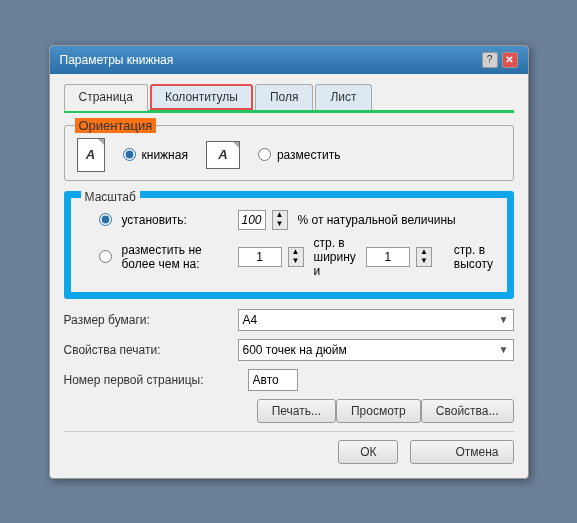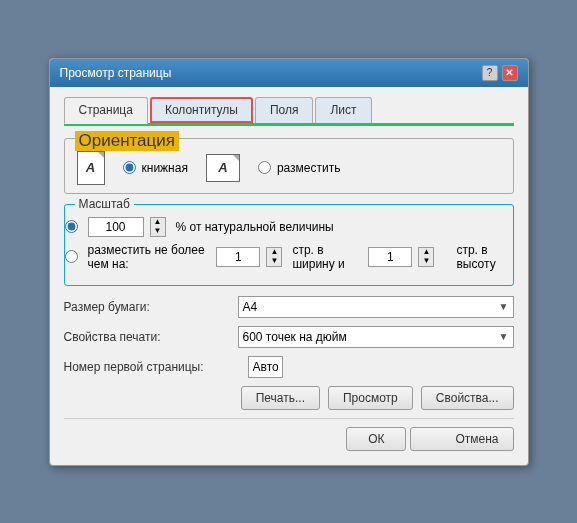--- a/index.html
+++ b/index.html
@@ -86,23 +86,23 @@
       border: 1px solid #aaa;
       border-radius: 3px;
       padding: 8px 12px;
       margin-bottom: 10px;
       position: relative;
     }
     .group-box-title {
       position: absolute;
       top: -8px;
       left: 10px;
-      background: #eab308;
+      background: #f97316;
       padding: 0 4px;
-      font-size: 17px;
+      font-size: 13px;
       color: #333;
     }
     .orientation-row {
       display: flex;
       align-items: center;
       gap: 18px;
       margin-top: 4px;
     }
     .orientation-option {
       display: flex;
@@ -125,23 +125,23 @@
     }
     .page-icon.landscape {
       width: 34px;
       height: 28px;
     }
     .radio-label {
       display: flex;
       align-items: center;
     }
     .scale-group {
-      border: 1px solid #0ea5e9;
+      border: 7px solid #0ea5e9;
       border-radius: 3px;
-      padding: 8px 0;
+      padding: 8px 28px;
       margin-bottom: 10px;
       position: relative;
     }
     .scale-group-title {
       position: absolute;
       top: -8px;
       left: 10px;
       background: #f0f0f0;
       padding: 0 4px;
       font-size: 12px;
@@ -209,39 +209,38 @@
     .small-input {
       width: 48px;
       height: 22px;
       border: 1px solid #999;
       background: white;
       font-size: 12px;
       padding: 0 4px;
     }
     .bottom-buttons {
       display: flex;
-      gap: 4px;
+      gap: 12px;
       justify-content: flex-end;
       margin-top: 8px;
       padding-top: 8px;
       border-top: 1px solid #ccc;
     }
     .btn {
       padding: 4px 14px;
       border: 1px solid #999;
       background: linear-gradient(to bottom, #f5f5f5, #e0e0e0);
       border-radius: 3px;
       cursor: pointer;
       font-size: 12px;
       color: #333;
       min-width: 70px;
     }
     .action-buttons {
       display: flex;
-      gap: 8px;
       justify-content: flex-end;
       margin-top: 6px;
       margin-bottom: 6px;
     }
     input[type="radio"] {
       accent-color: #2a6fa8;
     }
     .corner-fold {
       position: absolute;
       top: 0;
@@ -251,21 +250,21 @@
       border-style: solid;
       border-width: 0 6px 6px 0;
       border-color: transparent #aaa transparent transparent;
     }
   </style>
 </head>
 <body>
 
 <div class="dialog">
   <div class="title-bar">
-    <span>Просмотр страницы</span>
+    <span>Параметры книжная</span>
     <div class="title-bar-controls">
       <div class="title-btn">?</div>
       <div class="title-btn close">✕</div>
     </div>
   </div>
 
   <div class="dialog-body">
 
     <div class="tabs">
       <div class="tab active">
@@ -304,21 +303,22 @@
           <span>разместить</span>
         </label>
       </div>
     </div>
 
     <div class="scale-group">
       <span class="scale-group-title">Масштаб</span>
 
       <div class="scale-row">
         <input type="radio" name="scale_mode" checked="" style="margin-right: 4px;">
-        <input class="spinner-input" type="text" value="100" style="width: 56px; height: 20px; border: 1px solid rgb(153, 153, 153); text-align: center; font-size: 12px;">
+        <span style="min-width:110px;">установить:</span>
+        <input class="spinner-input" type="text" value="100" style="width: 28px; height: 20px; border: 1px solid rgb(153, 153, 153); text-align: center; font-size: 12px; font-style: italic;">
         <div class="spinner-btn-group">
           <div class="spinner-btn">▲</div>
           <div class="spinner-btn">▼</div>
         </div>
         <span style="margin-left:4px;">% от натуральной величины</span>
       </div>
 
       <div class="scale-row">
         <input type="radio" name="scale_mode" style="margin-right: 4px;">
         <span style="min-width:110px;">разместить не более чем на:</span>
@@ -348,21 +348,21 @@
     <div class="field-row">
       <span class="field-label">Свойства печати:</span>
       <div class="dropdown">
         <span>600 точек на дюйм</span>
         <span class="dropdown-arrow">▼</span>
       </div>
     </div>
 
     <div class="field-row">
       <span class="field-label">Номер первой страницы:</span>
-      <input class="small-input" type="text" style="width: 35px; height: 22px; border: 1px solid rgb(153, 153, 153); font-size: 12px; padding: 0px 4px;" value="Авто">
+      <input class="small-input" type="text" style="width: 50px; height: 22px; border: 1px solid rgb(153, 153, 153); font-size: 12px; padding: 0px 4px;" value="Авто">
     </div>
 
     <div class="action-buttons">
       <button class="btn">Печать...</button>
       <button class="btn">Просмотр</button>
       <button class="btn">Свойства...</button>
     </div>
 
     <div class="bottom-buttons">
       <button class="btn" style="min-width:60px;">ОК</button>

